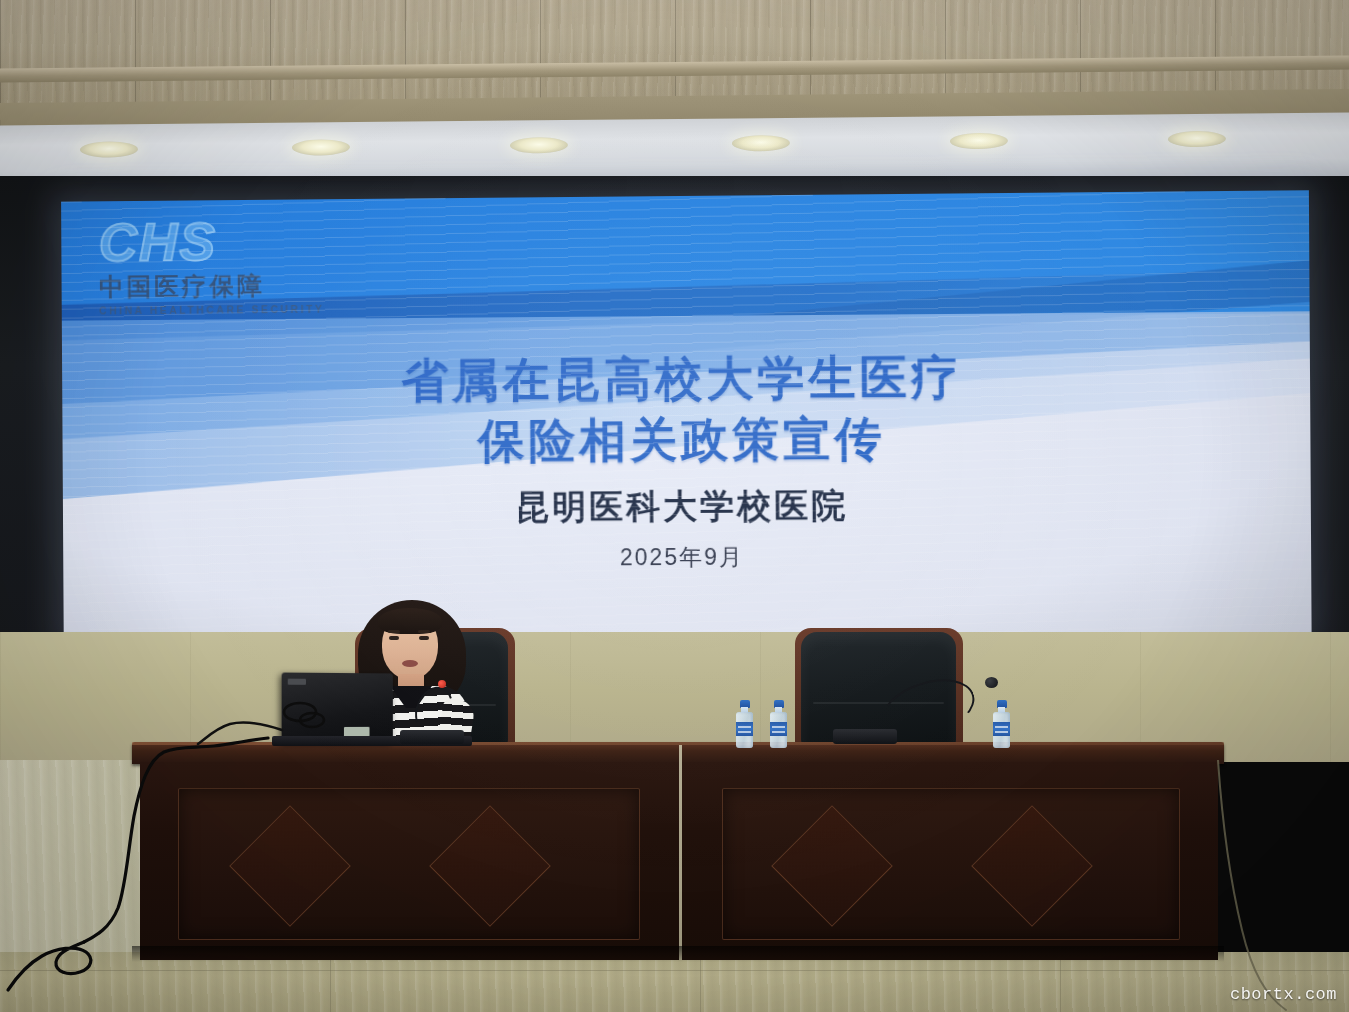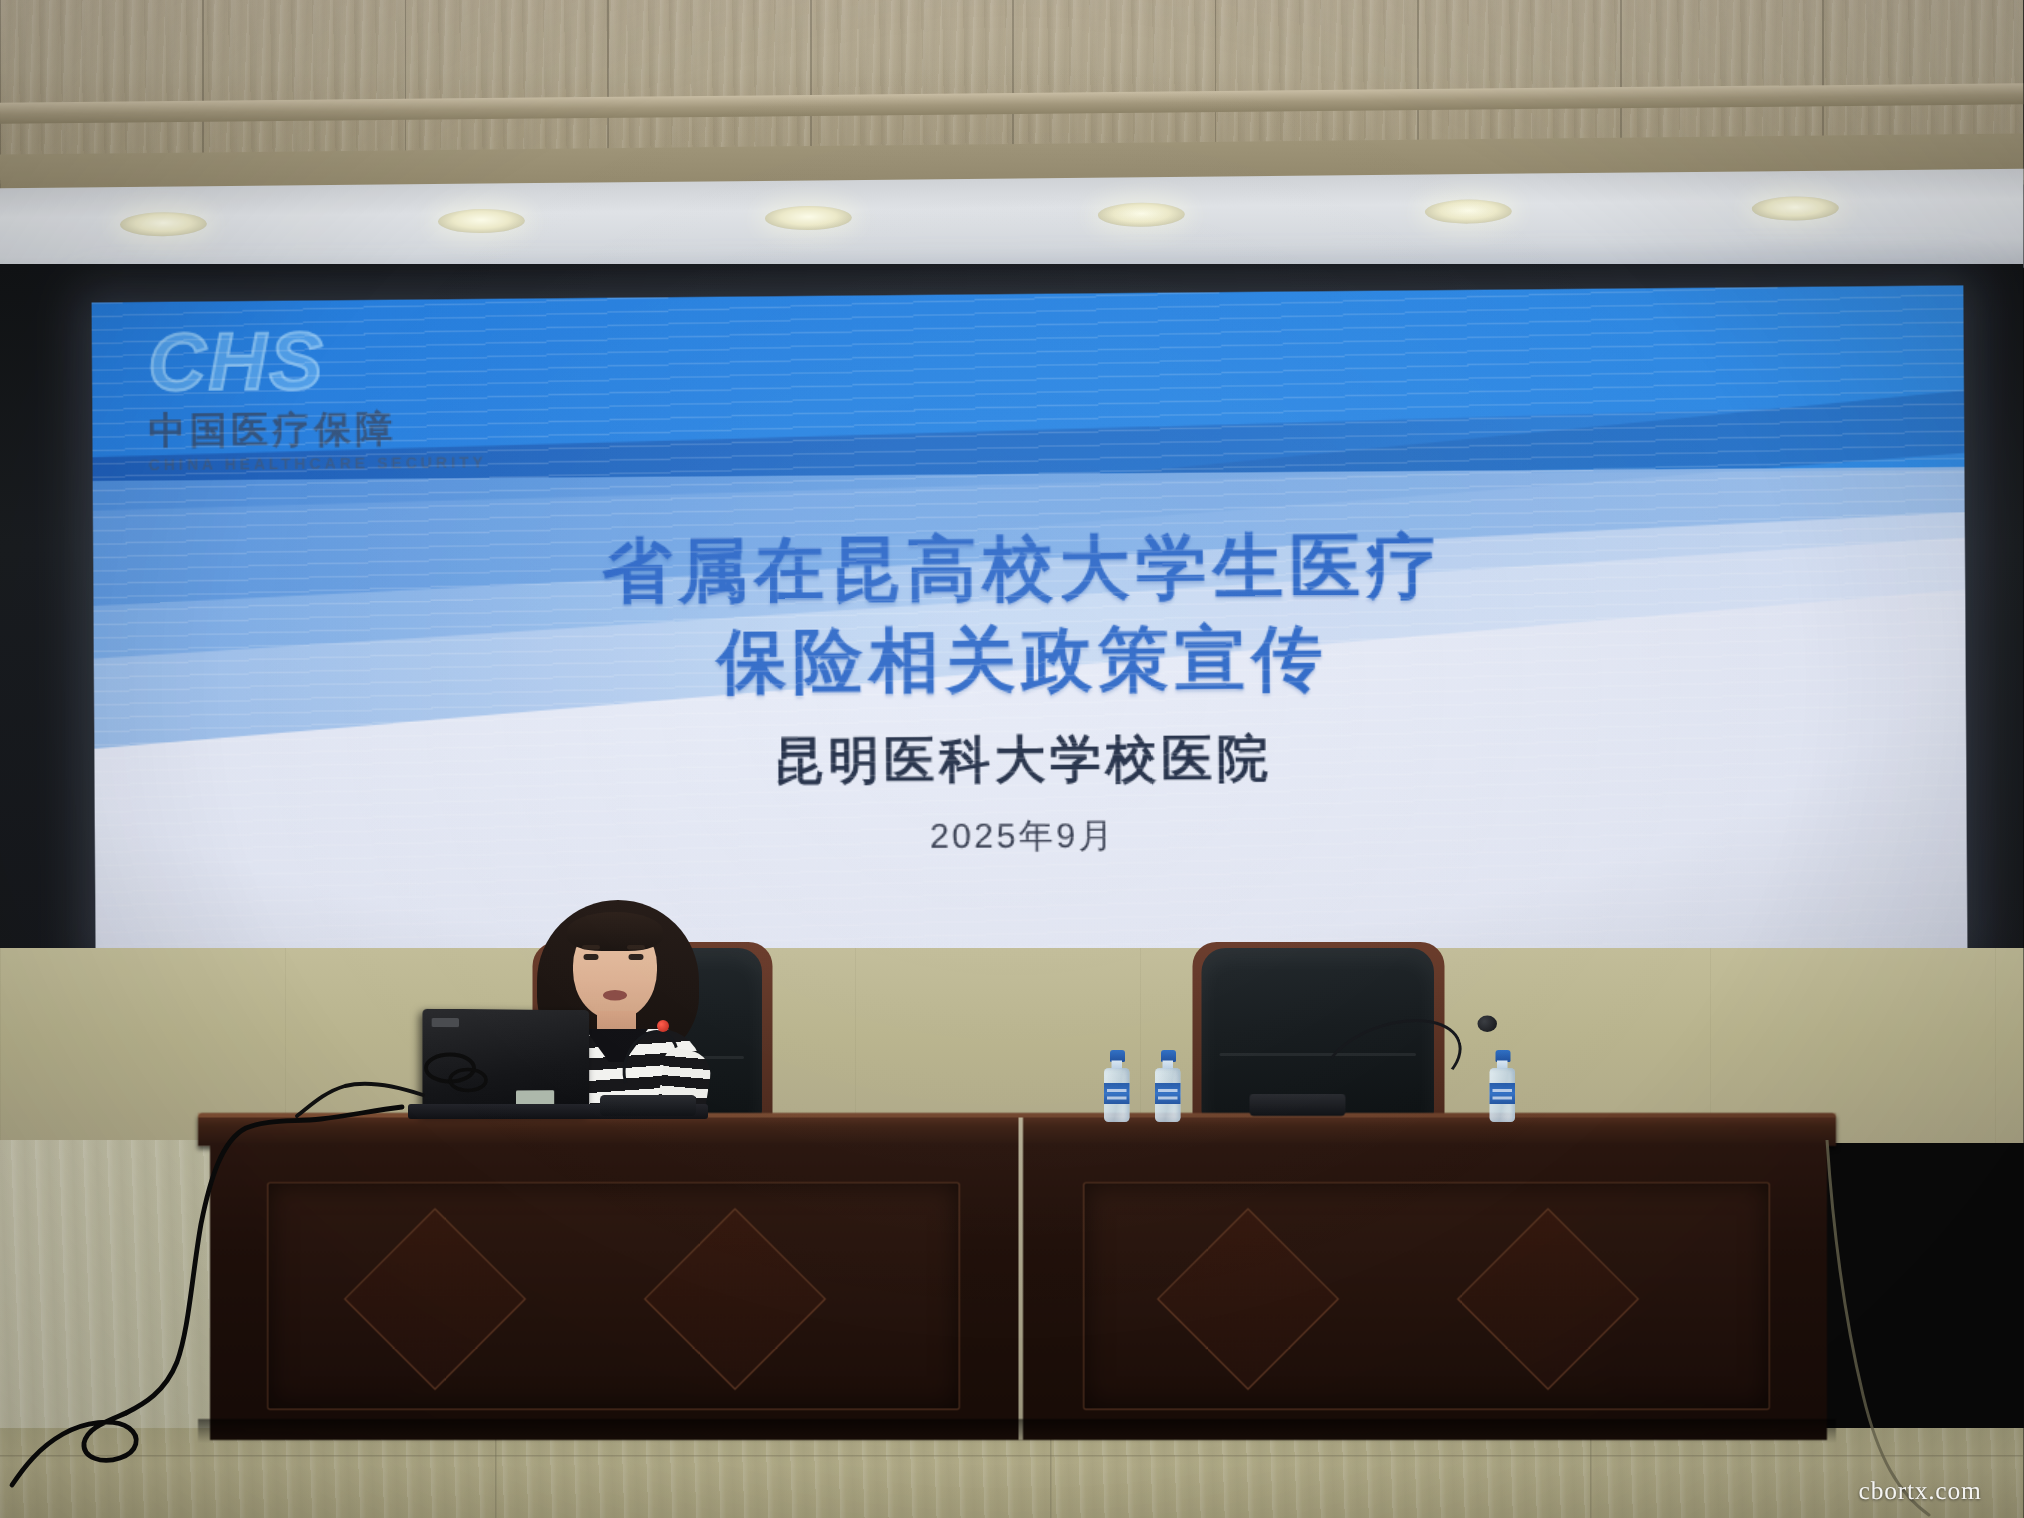--- a/index.html
+++ b/index.html
@@ -336,22 +336,22 @@
   .b-label-line {
     position: absolute; left: 2px; width: 13px; height: 2px;
     background: rgba(255,255,255,.65);
   }
 
   
   .cable { position: absolute; pointer-events: none; }
 
   
   .watermark {
-    position: absolute; right: 28px; bottom: 8px;
-    font-family: Liberation Serif, serif;
+    position: absolute; right: 12px; bottom: 8px;
+    font-family: Liberation Mono, monospace;
     font-size: 17px; letter-spacing: .5px;
     color: rgba(255,255,255,.92);
     text-shadow: 0 1px 2px rgba(0,0,0,.55);
   }
 
   
   .grade {
     position: absolute; inset: 0; pointer-events: none;
     background: radial-gradient(ellipse at 50% 45%, rgba(255,255,255,0.04) 0%, rgba(0,0,0,0.0) 55%, rgba(0,0,0,0.18) 100%);
   }

